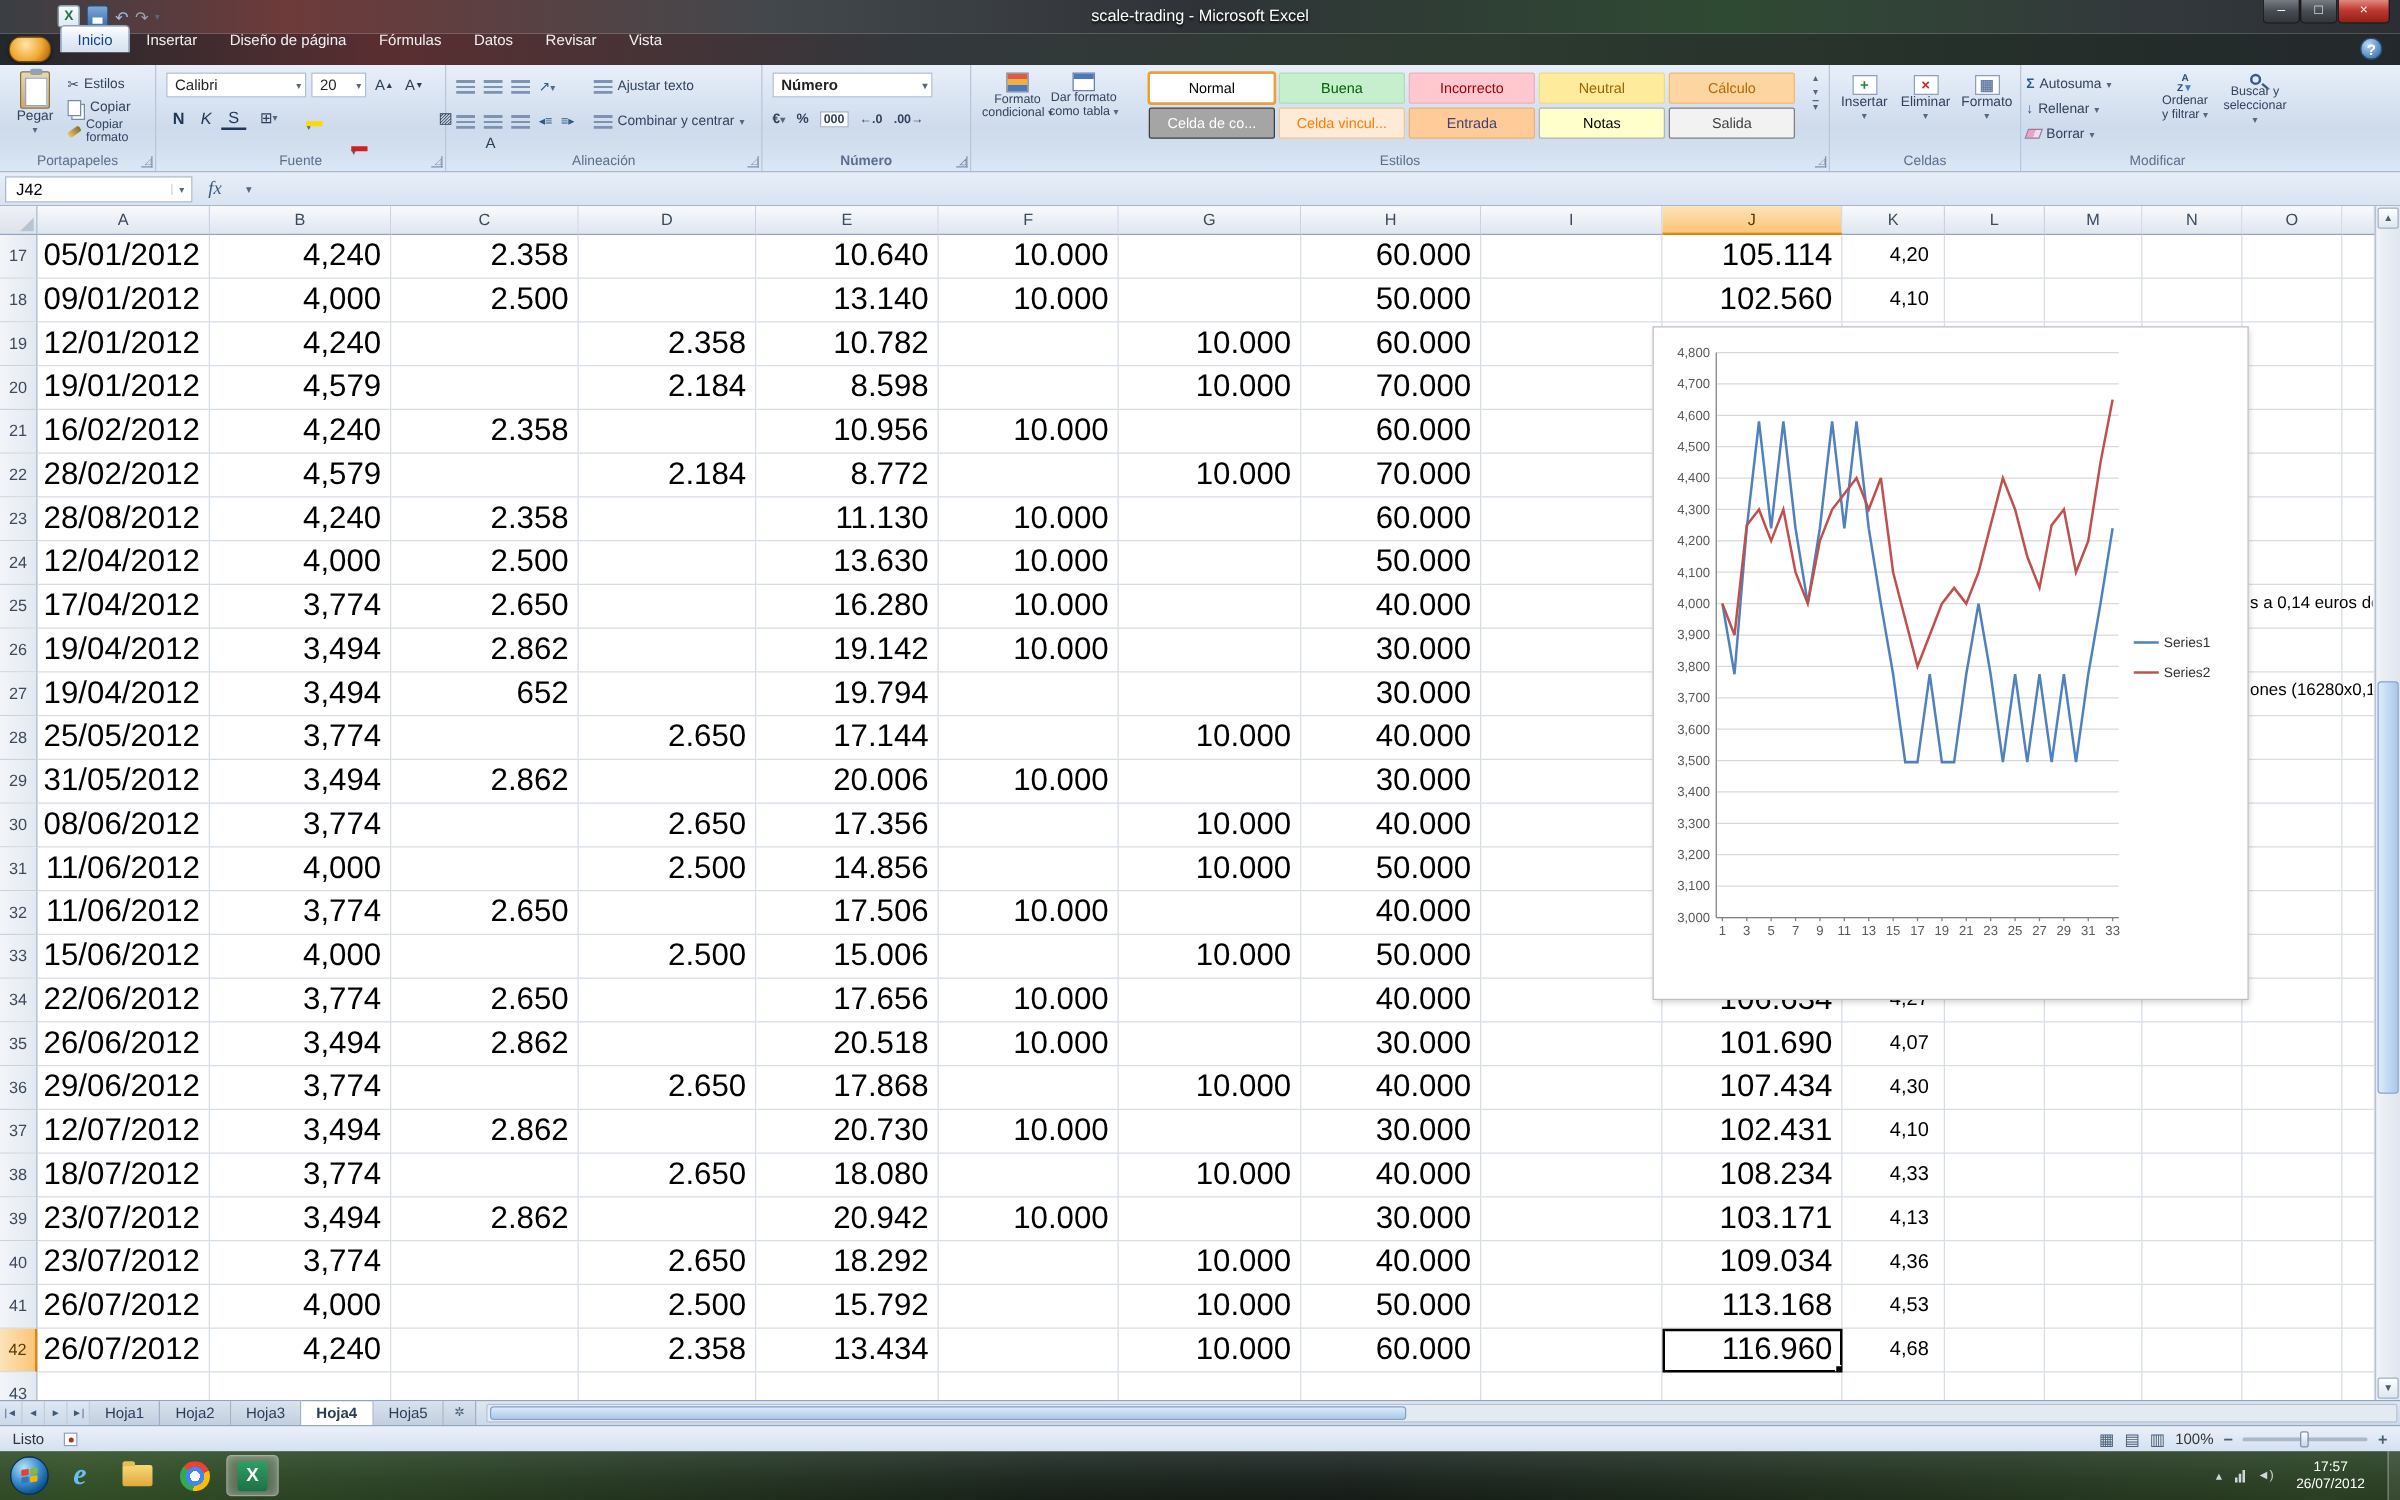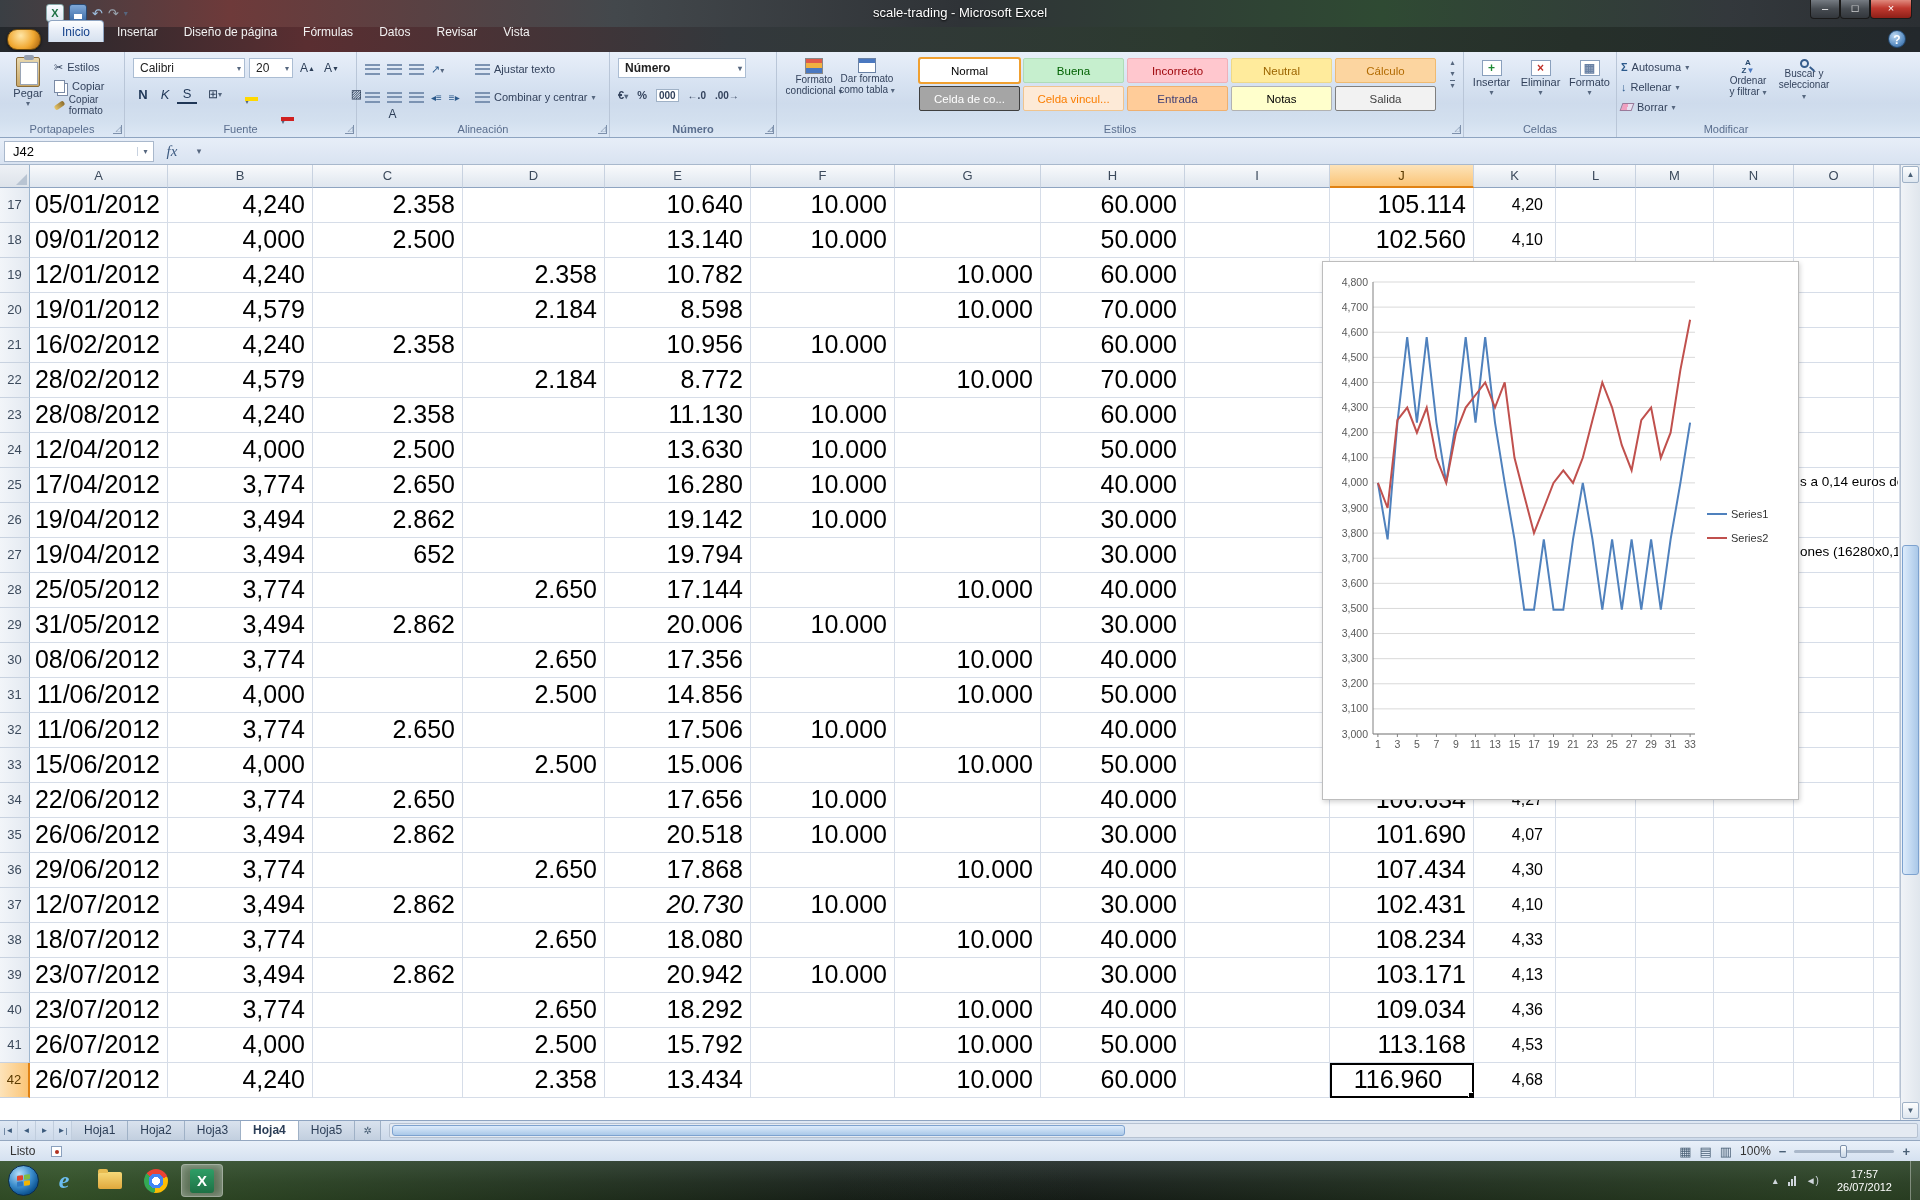--- a/index.html
+++ b/index.html
@@ -767,21 +767,21 @@
       <div class="cell" style="width: 80px;"></div>
       <div class="cell" style="width: 80px;"></div>
       <div class="cell" style="width: 26px;"></div>
     </div>
     <div class="grow">
       <div class="rhd">37</div>
       <div class="cell" style="width: 138px;">12/07/2012</div>
       <div class="cell" style="width: 145px;">3,494</div>
       <div class="cell" style="width: 150px;">2.862</div>
       <div class="cell" style="width: 142px;"></div>
-      <div class="cell" style="width: 146px; font-style: italic;">20.730</div>
+      <div class="cell" style="width: 146px;">20.730</div>
       <div class="cell" style="width: 144px;">10.000</div>
       <div class="cell" style="width: 146px;"></div>
       <div class="cell" style="width: 144px;">30.000</div>
       <div class="cell" style="width: 145px;"></div>
       <div class="cell" style="width: 144px;">102.431</div>
       <div class="cell small" style="width: 82px;">4,10</div>
       <div class="cell" style="width: 80px;"></div>
       <div class="cell" style="width: 78px;"></div>
       <div class="cell" style="width: 80px;"></div>
       <div class="cell" style="width: 80px;"></div>
@@ -867,22 +867,41 @@
       <div class="rhd hl">42</div>
       <div class="cell" style="width: 138px;">26/07/2012</div>
       <div class="cell" style="width: 145px;">4,240</div>
       <div class="cell" style="width: 150px;"></div>
       <div class="cell" style="width: 142px;">2.358</div>
       <div class="cell" style="width: 146px;">13.434</div>
       <div class="cell" style="width: 144px;"></div>
       <div class="cell" style="width: 146px;">10.000</div>
       <div class="cell" style="width: 144px;">60.000</div>
       <div class="cell" style="width: 145px;"></div>
-      <div class="cell selcell" style="width: 144px; text-align: center;">116.960<div class="fillhandle"></div></div>
+      <div class="cell selcell" style="width: 144px;">116.960<div class="fillhandle"></div></div>
       <div class="cell small" style="width: 82px;">4,68</div>
+      <div class="cell" style="width: 80px;"></div>
+      <div class="cell" style="width: 78px;"></div>
+      <div class="cell" style="width: 80px;"></div>
+      <div class="cell" style="width: 80px;"></div>
+      <div class="cell" style="width: 26px;"></div>
+    </div>
+    <div class="grow">
+      <div class="rhd">43</div>
+      <div class="cell" style="width: 138px;"></div>
+      <div class="cell" style="width: 145px;"></div>
+      <div class="cell" style="width: 150px;"></div>
+      <div class="cell" style="width: 142px;"></div>
+      <div class="cell" style="width: 146px;"></div>
+      <div class="cell" style="width: 144px;"></div>
+      <div class="cell" style="width: 146px;"></div>
+      <div class="cell" style="width: 144px;"></div>
+      <div class="cell" style="width: 145px;"></div>
+      <div class="cell" style="width: 144px;"></div>
+      <div class="cell small" style="width: 82px;"></div>
       <div class="cell" style="width: 80px;"></div>
       <div class="cell" style="width: 78px;"></div>
       <div class="cell" style="width: 80px;"></div>
       <div class="cell" style="width: 80px;"></div>
       <div class="cell" style="width: 26px;"></div>
     </div>
   </div>
 
 <div id="chart" class="abs"><svg width="475" height="537">
       <line x1="50" y1="472" x2="372" y2="472" stroke="#D9D9D9" stroke-width="1"></line>

